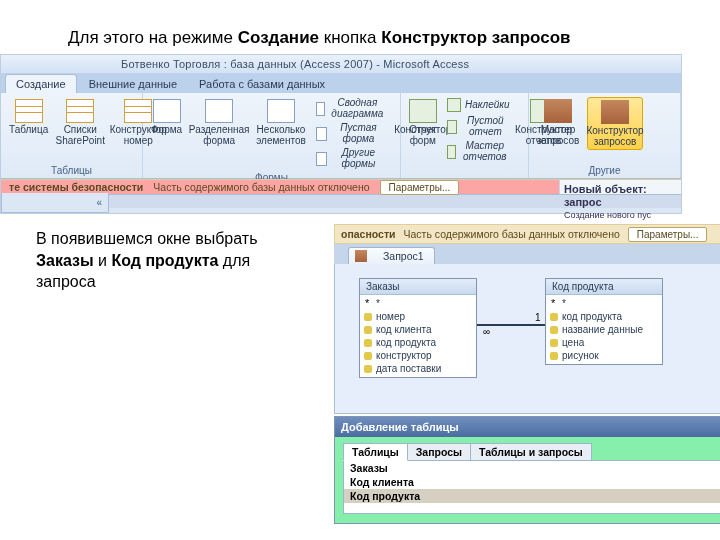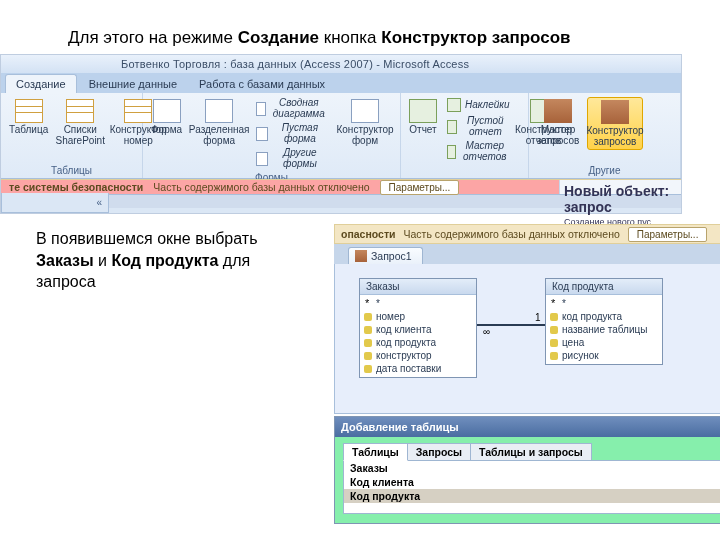--- a/index.html
+++ b/index.html
@@ -21,30 +21,30 @@
   .rbtn.sel { background: linear-gradient(#ffe89a,#ffd24a); border: 1px solid #e0a700; }
   .rbtn.small { flex-direction: row; width: auto; gap: 4px; align-items: center; font-size: 10px; padding: 1px 2px; font-style: italic; }
   .mini-col { display: flex; flex-direction: column; gap: 2px; }
   .ico { width: 28px; height: 24px; display: inline-block; }
   .ico.sm { width: 14px; height: 14px; }
   .grp-label { font-size: 10px; color: #476187; text-align: center; padding-top: 2px; }
 
   .secbar { height: 15px; background: #fca5a5; display: flex; align-items: center; font-size: 10.5px; color: #5c4a1f; padding-left: 8px; gap: 10px; border-top: 1px solid #e0cf9a; position: relative; }
   .param-btn { background: #fff; border: 1px solid #b8a36c; padding: 1px 8px; border-radius: 2px; font-size: 10px; }
   .help-pnl { position: absolute; right: 0; top: 0; bottom: 0; width: 122px; background: #f2f6fb; border-left: 1px solid #c6d6ea; padding: 3px 4px; font-size: 9px; color: #335; line-height: 1.15; }
-  .help-pnl b { display: block; font-size: 14px; margin-bottom: 2px; }
+  .help-pnl b { display: block; font-size: 11px; margin-bottom: 2px; }
 
   .navpane { height: 14px; background: #d0dced; border-top: 1px solid #a8bfdb; }
   .navctrl { position:absolute; left:0; bottom:0; width:108px; height:20px; background:#dbe7f5; border:1px solid #a8bfdb; border-top:none; display:flex; align-items:center; justify-content:flex-end; padding-right:6px; font-size:10px; color:#476187; gap:6px;}
 
   
   .bot { position: absolute; left: 334px; top: 224px; width: 430px; height: 300px; }
   .bot-sec { height: 20px; background: #f3e6c4; display: flex; align-items: center; font-size: 10.5px; color: #5c4a1f; padding-left: 6px; gap: 8px; border: 1px solid #e0cf9a; }
   .qtab-bar { height: 20px; background: #c6d6ea; display:flex; align-items:flex-end; padding-left: 14px; }
-  .qtab { background: linear-gradient(#f9fcff,#eaf1fa); border:1px solid #9fb6d2; border-bottom:none; border-radius:3px 3px 0 0; padding:2px 10px 2px 6px; font-size:10.5px; color:#2a3b53; display:flex; gap:4px; align-items:center;}
+  .qtab { background: linear-gradient(#f9fcff,#eaf1fa); border:1px solid #9fb6d2; border-bottom:none; border-radius:3px 3px 0 0; padding:2px 10px 2px 6px; font-size:10.5px; color:#2a3b53; display:flex; gap:16px; align-items:center;}
   .qcanvas { height: 150px; background: #e7eefb; border: 1px solid #a8bfdb; border-top:none; position: relative; overflow:hidden;}
   .tblbox { position:absolute; width:118px; background:#fff; border:1px solid #7f95b3; font-size:10px; }
   .tblbox .th { background: linear-gradient(#e3edf9,#c9d9ee); padding:2px 6px; color:#2a3b53; font-weight:normal; border-bottom:1px solid #a8bfdb;}
   .tblbox ul { list-style:none; padding:2px 0; }
   .tblbox li { padding:1px 6px 1px 16px; color:#2a3b53; position:relative;}
   .tblbox li::before { content:""; position:absolute; left:4px; top:3px; width:8px; height:8px; background:#e2c94b; border-radius:2px;}
   .tblbox li.star::before { background:none; content:"*"; color:#000; left:5px; top:0; font-size:11px;}
   .rel-line { position:absolute; height:2px; background:#2a3b53; }
   .rel-lab { position:absolute; font-size:10px; background:#e7eefb; padding:0 2px;}
 
@@ -110,20 +110,24 @@
     <div class="grp" style="width:258px">
       <div class="grp-row">
         <div class="rbtn" style="width:40px">
             <span class="ico ic-frm"></span>
             <span>Форма</span>
           </div>
         <div class="rbtn">
             <span class="ico ic-frm"></span>
             <span>Разделенная форма</span>
           </div>
+        <div class="rbtn">
+            <span class="ico ic-frm"></span>
+            <span>Несколько элементов</span>
+          </div>
         <div class="mini-col">
           <div class="rbtn small">
               <span class="ico sm ic-frm"></span>
               <span>Сводная диаграмма</span>
             </div>
           <div class="rbtn small">
               <span class="ico sm ic-frm"></span>
               <span>Пустая форма</span>
             </div>
           <div class="rbtn small">
@@ -221,21 +225,21 @@
         <li>код продукта</li>
         <li>конструктор</li>
         <li>дата поставки</li>
       </ul>
     </div>
     <div class="tblbox" style="left:210px; top:14px;">
       <div class="th">Код продукта</div>
       <ul>
         <li class="star">*</li>
         <li>код продукта</li>
-        <li>название таблицы</li>
+        <li>название данные</li>
         <li>цена</li>
         <li>рисунок</li>
       </ul>
     </div>
     <div class="rel-line" style="left:142px; top:60px; width:68px;"></div>
     <div class="rel-lab" style="left:198px; top:48px;">1</div>
     <div class="rel-lab" style="left:146px; top:62px;">∞</div>
   </div>
 
   <div class="dlg">

